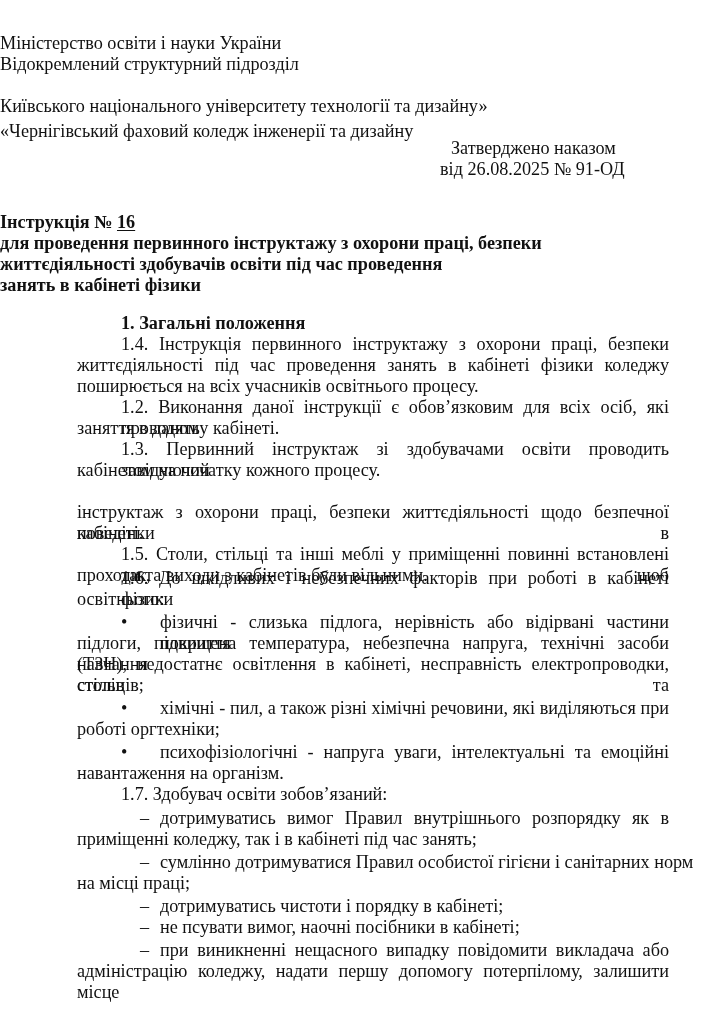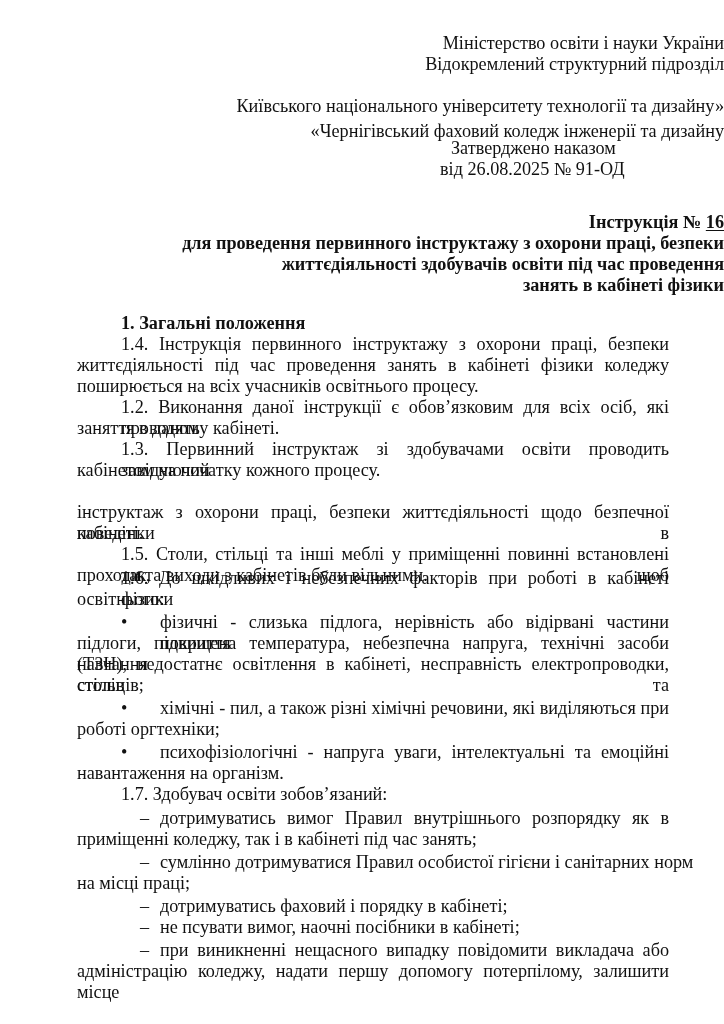--- a/index.html
+++ b/index.html
@@ -1,20 +1,20 @@
 <!DOCTYPE html>
 <html><head>
 <meta charset="utf-8">
 <style>
   html, body { margin: 0; padding: 0; background: #ffffff; }
   body { width: 724px; height: 1024px; overflow: hidden; position: relative;
          font-family: "Liberation Serif", "DejaVu Serif", serif; color: #111111; }
   .page { position: absolute; left: 0; top: 0; width: 724px; height: 1024px; background: #fff; }
   .line { position: absolute; white-space: nowrap; font-size: 18.2px; line-height: 21px; }
-  .center { left: 0; width: 724px; text-align: right; }
+  .center { left: 0; width: 724px; text-align: left; }
   .bold { font-weight: bold; }
   .just { left: 77px; width: 592px; text-align: justify; text-align-last: justify; white-space: normal; }
   .plain { left: 77px; }
   .ul { text-decoration: underline; text-underline-offset: 2px; }
 </style>
 </head>
 <body>
 
 <div class="page">
 
@@ -70,21 +70,21 @@
 
   <div class="line" style="top:808px; left:140px;">–</div>
   <div class="line just" style="top:808px; left:160px; width:509px;">дотримуватись вимог Правил внутрішнього розпорядку як в</div>
   <div class="line plain" style="top:829px;">приміщенні коледжу, так і в кабінеті під час занять;</div>
 
   <div class="line" style="top:852px; left:140px;">–</div>
   <div class="line" style="top:852px; left:160px;">сумлінно дотримуватися Правил особистої гігієни і санітарних норм</div>
   <div class="line plain" style="top:873px;">на місці праці;</div>
 
   <div class="line" style="top:896px; left:140px;">–</div>
-  <div class="line" style="top:896px; left:160px;">дотримуватись фаховий і порядку в кабінеті;</div>
+  <div class="line" style="top:896px; left:160px;">дотримуватись чистоти і порядку в кабінеті;</div>
 
   <div class="line" style="top:917px; left:140px;">–</div>
   <div class="line" style="top:917px; left:160px;">не псувати вимог, наочні посібники в кабінеті;</div>
 
   <div class="line" style="top:940px; left:140px;">–</div>
   <div class="line just" style="top:940px; left:160px; width:509px;">при виникненні нещасного випадку повідомити викладача або</div>
   <div class="line just" style="top:961px;">адміністрацію коледжу, надати першу допомогу потерпілому, залишити місце</div>
 
 </div>
 

